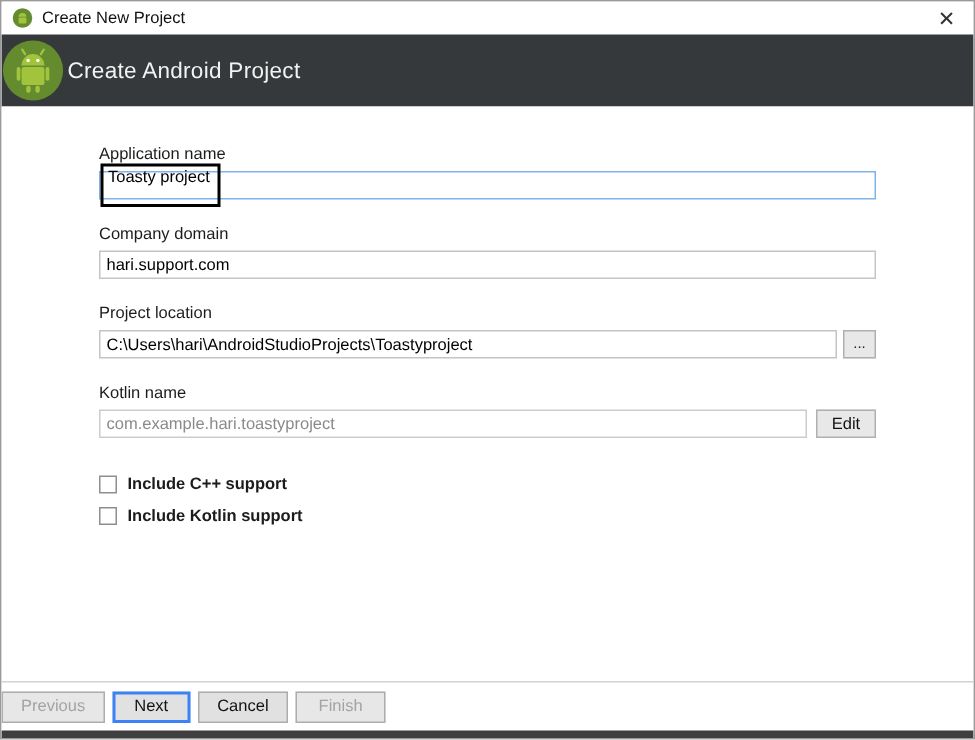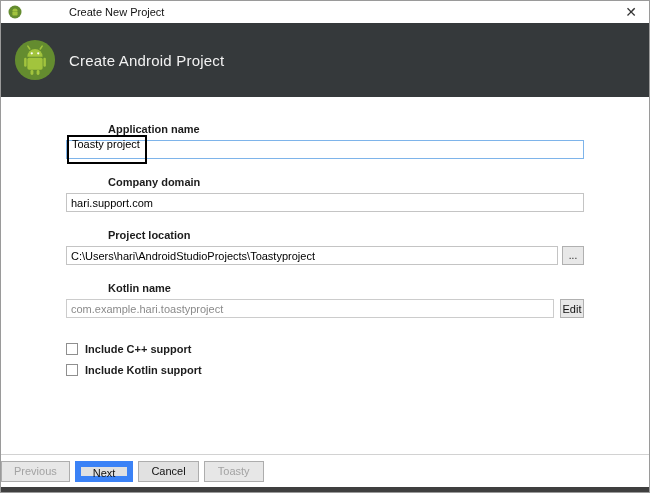--- a/index.html
+++ b/index.html
@@ -14,47 +14,46 @@
     overflow:hidden;
   }
 
   
   .titlebar {
     height:22px; background:#ffffff;
     display:flex; align-items:center;
     padding-left:7px; flex:0 0 auto;
   }
   .titlebar .app-icon { width:14px; height:14px; margin-right:6px; display:inline-flex; }
-  .titlebar .title { font-size:11px; color:#111111; flex:1 1 auto;margin-left:41px; }
+  .titlebar .title { font-size:11px; color:#111111; flex:1 1 auto; }
   .close-btn {
     width:36px; height:22px; border:none; background:transparent;
     font-size:14px; color:#333; cursor:pointer;
     display:flex; align-items:center; justify-content:center;
     font-family:"Liberation Sans", sans-serif;
   }
 
   
   .header {
-    height:74px; background:#35393b;
+    height:48px; background:#35393b;
     display:flex; align-items:center;
-    padding-left:13px; gap:13px; flex:0 0 auto;
+    gap:2px; flex:0 0 auto;
   }
   .header .logo { width:42px; height:42px; display:inline-flex; }
   .header .header-title { color:#f2f2f2; font-size:15px; letter-spacing:.2px; }
 
   
   .body {
     flex:1 1 auto; background:#ffffff;
     padding:26px 65px 0 65px;
   }
   .field { margin-bottom:17px; }
   .field .label {
-    display:block; font-size:11px; font-weight:bold; color:#1c1c1c;
+    display:block; font-size:11px; font-weight:normal; color:#1c1c1c;
     margin-bottom:5px;
-    margin-left:42px;
   }
   .textfield {
     height:19px; border:1px solid #c4c4c4; background:#ffffff;
     font-size:11px; color:#000; display:flex; align-items:center;
     padding:0 4px; width:100%;
   }
   .textfield.focused { border:1px solid #7eb4ea; }
   .annotated-value {
     border:2px solid #000000;
     padding:1px 5px 12px 3px; margin-left:-4px;
@@ -62,21 +61,21 @@
   }
   .row { display:flex; align-items:flex-end; }
   .row .textfield { flex:1 1 auto; }
   .browse-btn {
     width:22px; height:19px; margin-left:4px; flex:0 0 auto;
     background:#e8e8e8; border:1px solid #b0b0b0;
     font-size:10px; color:#222; cursor:pointer; line-height:1;
     font-family:"Liberation Sans", sans-serif;
   }
   .edit-btn {
-    width:24px; height:19px; margin-left:6px; flex:0 0 auto;
+    width:40px; height:19px; margin-left:6px; flex:0 0 auto;
     background:#e8e8e8; border:1px solid #b0b0b0;
     font-size:11px; color:#111; cursor:pointer;
     font-family:"Liberation Sans", sans-serif;
   }
   .textfield.readonly { color:#8a8a8a; border:1px solid #cccccc; }
 
   .checkbox-group { margin-top:25px; }
   .checkbox-row { display:flex; align-items:center; margin-bottom:9px; cursor:default; }
   .checkbox {
     width:12px; height:12px; border:1px solid #8f8f8f; background:#ffffff;
@@ -91,21 +90,21 @@
     display:flex; align-items:center; justify-content:flex-start;
     gap:5px; padding-right:10px; background:#ffffff;
   }
   .btn {
     min-width:60px; height:21px; padding:0 12px;
     background:#e1e1e1; border:1px solid #adadad;
     font-size:11px; color:#111; cursor:pointer;
     font-family:"Liberation Sans", sans-serif;
   }
   .btn.disabled { color:#a3a3a3; background:#e7e7e7; cursor:default; }
-  .btn.annotated { border:6px solid #3b82f6; min-width:52px; }
+  .btn.annotated { border:2px solid #3b82f6; min-width:52px; }
 
   .bottom-edge { flex:0 0 auto; height:5px; background:#3f3f3f; }
 </style>
 </head>
 <body>
 
 <div class="window">
 
   <div class="titlebar">
     <span class="app-icon">
@@ -186,18 +185,18 @@
         <span class="checkbox-label">Include Kotlin support</span>
       </div>
     </div>
 
   </div>
 
   <div class="footer">
     <button class="btn disabled">Previous</button>
     <button class="btn annotated">Next</button>
     <button class="btn">Cancel</button>
-    <button class="btn disabled">Toasty</button>
+    <button class="btn disabled">Finish</button>
   </div>
 
   <div class="bottom-edge"></div>
 
 </div>
 
 </body></html>

